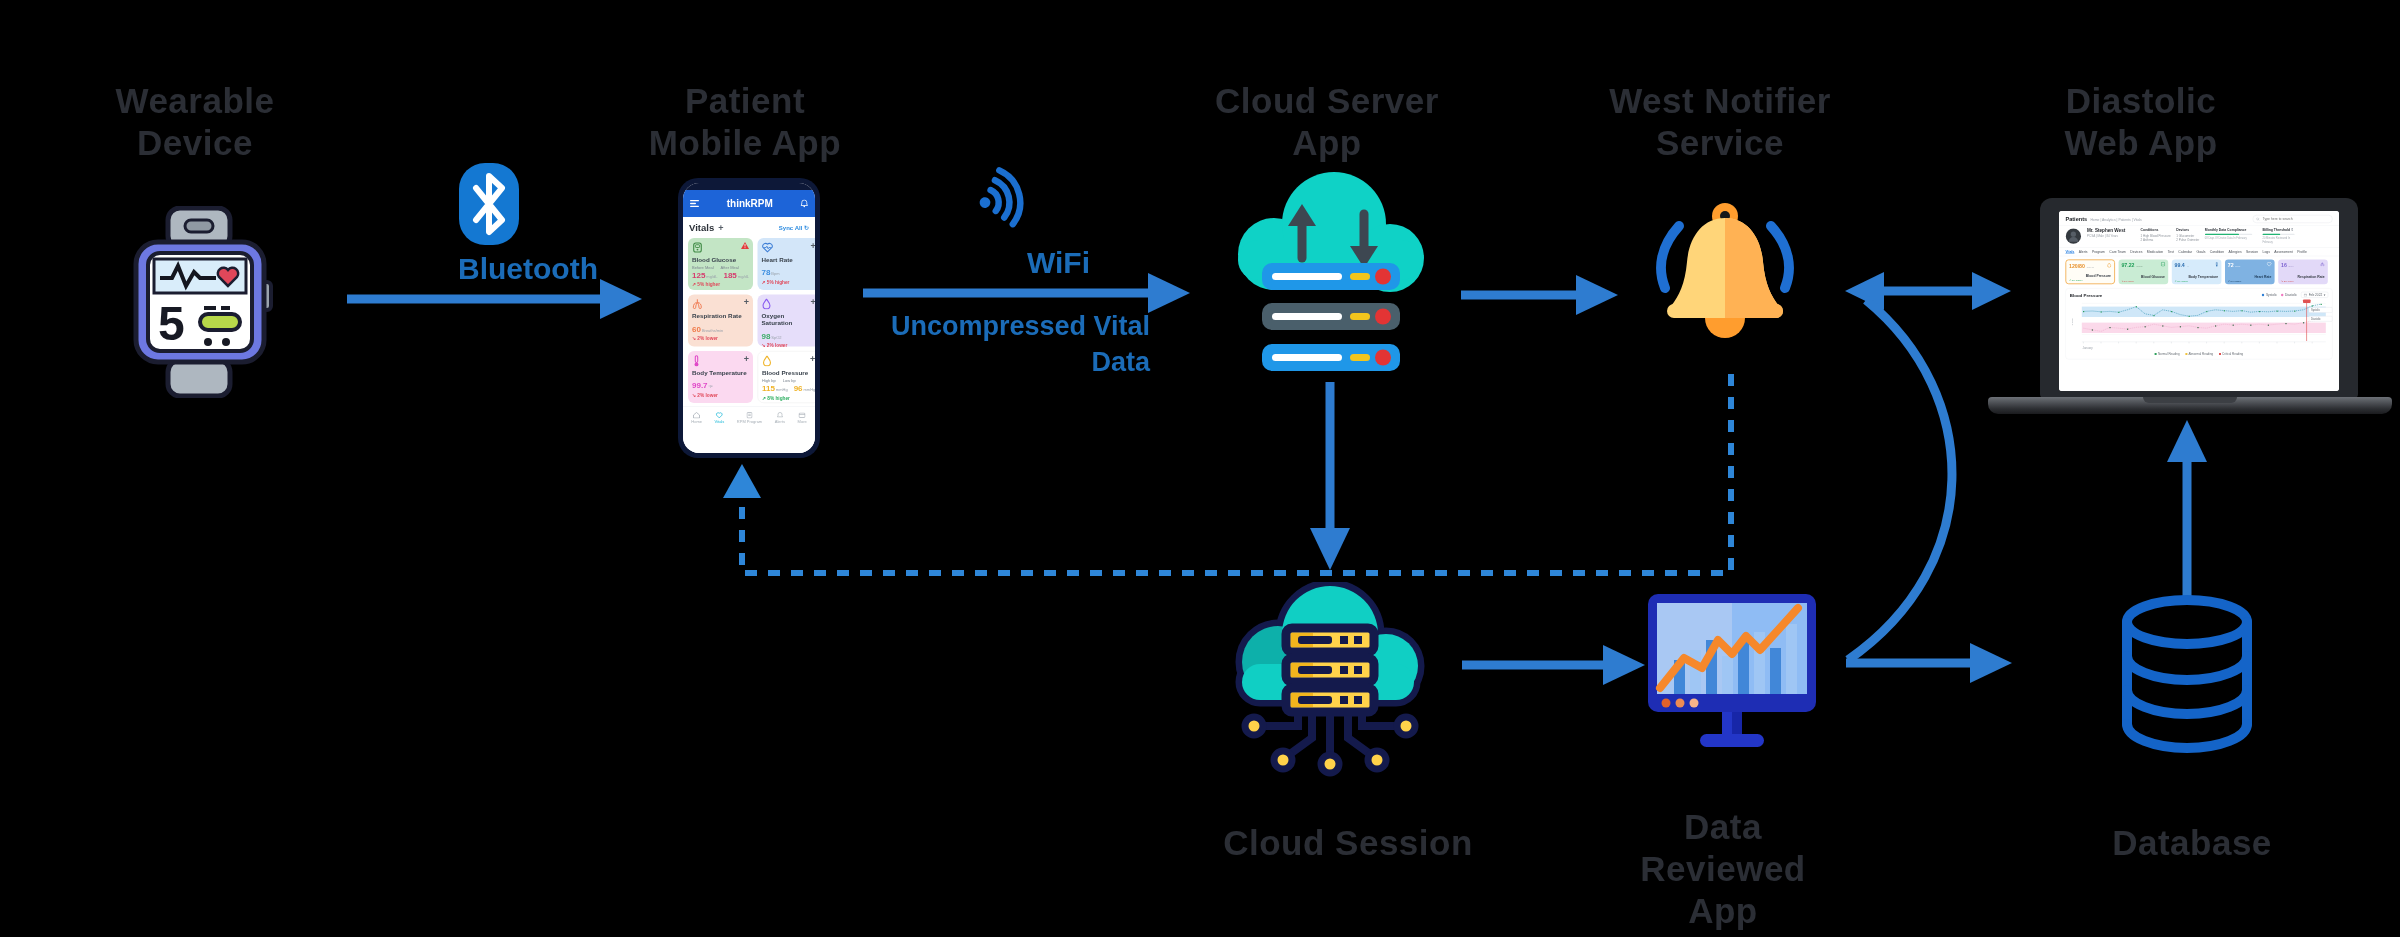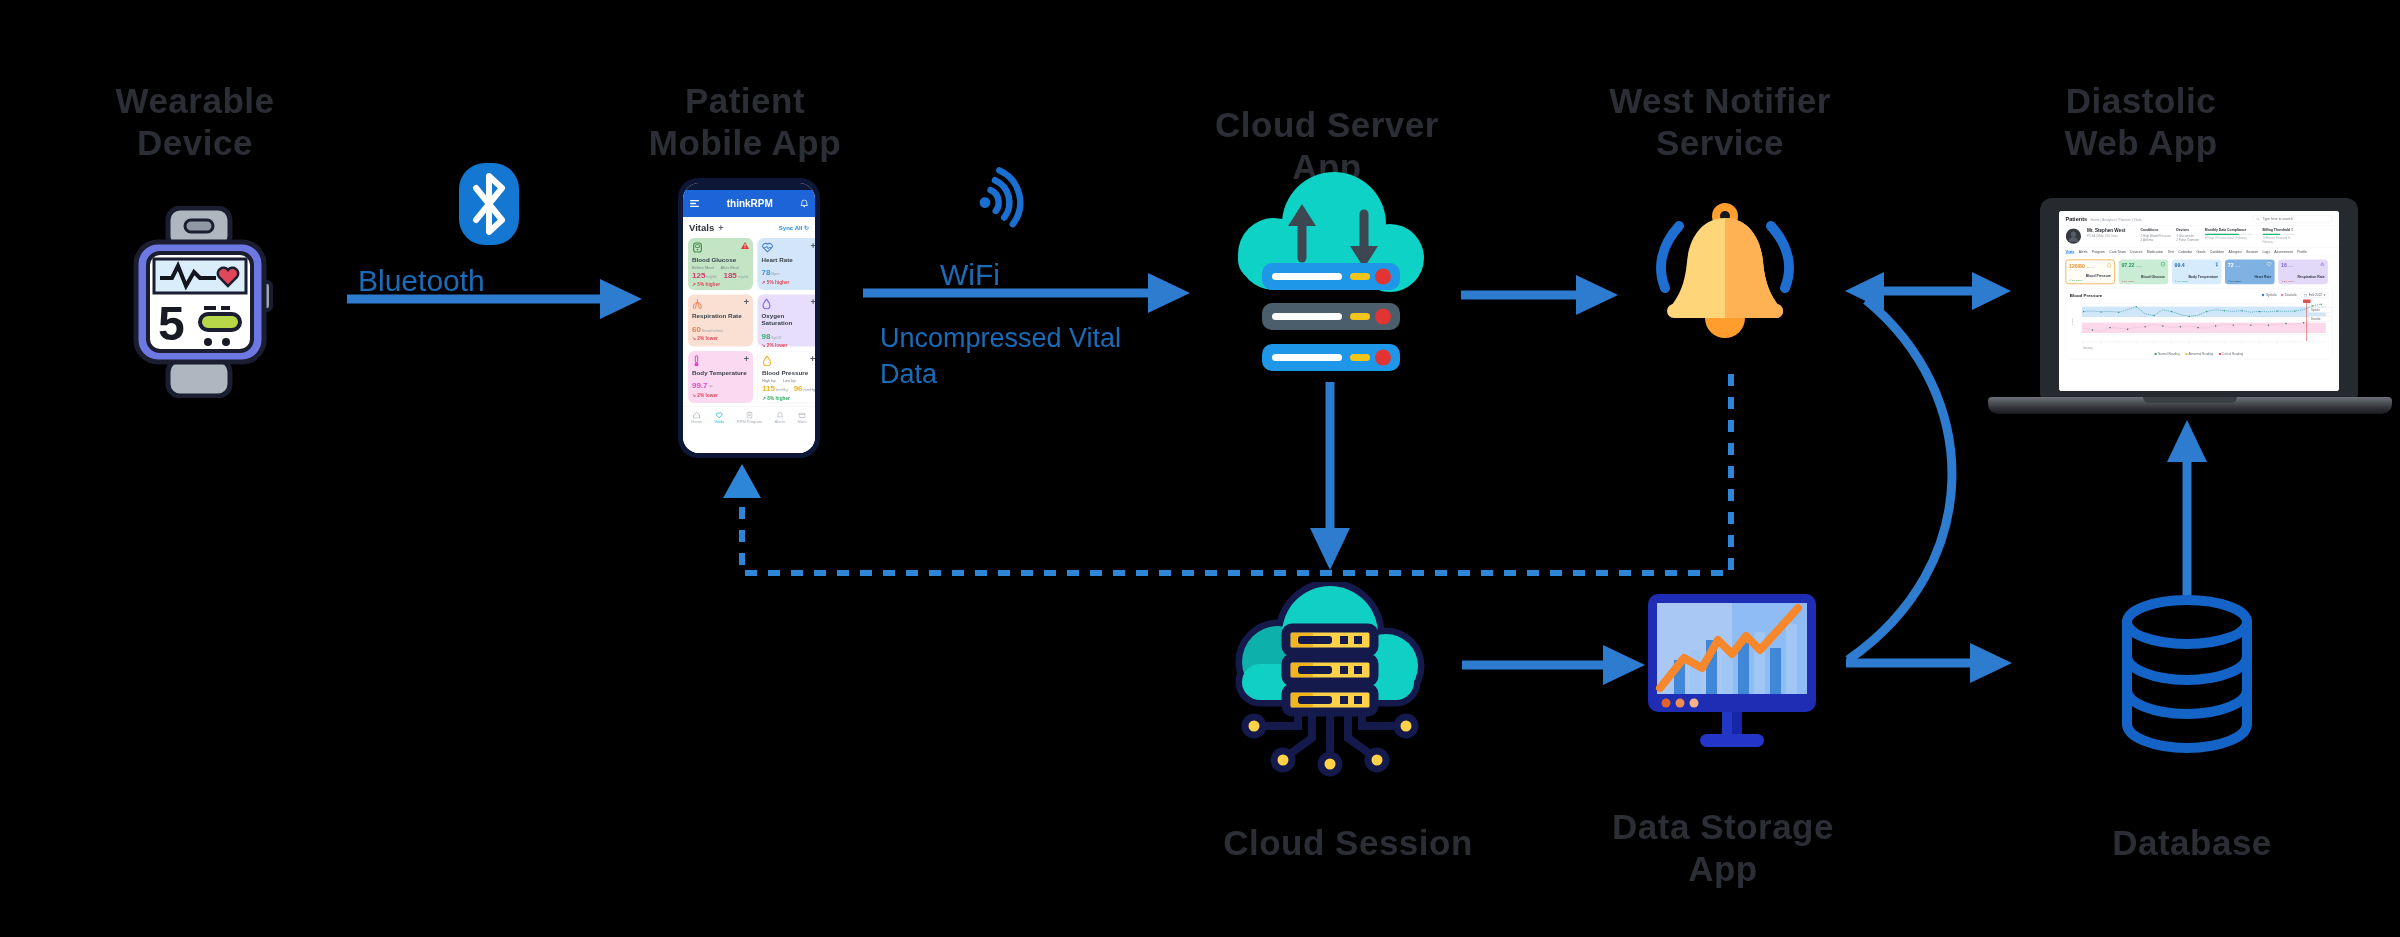--- a/index.html
+++ b/index.html
@@ -1,21 +1,21 @@
 <!DOCTYPE html>
 <html><head>
 <meta charset="utf-8">
 <style>
   html,body{margin:0;padding:0;background:#000;}
   .canvas{position:relative;width:2400px;height:937px;background:#000;overflow:hidden;
           font-family:"Liberation Sans",sans-serif;}
   .abs{position:absolute;}
   .node-label{position:absolute;color:#2b2e35;font-weight:700;font-size:35px;line-height:1.2;
               text-align:center;letter-spacing:.5px;}
-  .conn-label{position:absolute;color:#1b6cb8;font-weight:400;text-align:left;margin-top:12px;}
+  .conn-label{position:absolute;color:#1b6cb8;font-weight:700;text-align:right;}
   svg{display:block;}
   
   .phone{position:absolute;left:678px;top:178px;width:142px;height:280px;background:#0d1838;
          border-radius:20px;padding:5px;box-sizing:border-box;}
   .phone-screen{width:132px;height:270px;background:#fff;border-radius:16px;overflow:hidden;}
   .phone-inner{width:264px;height:540px;transform:scale(.5);transform-origin:0 0;background:#fff;}
   .p-notch{height:14px;background:#0d1838;}
   .p-header{height:54px;background:#1d64d8;display:flex;align-items:center;justify-content:space-between;
             padding:0 14px;color:#fff;}
   .p-title{font-size:20px;font-weight:700;}
@@ -74,25 +74,25 @@
   .d-foot{display:flex;justify-content:center;gap:14px;font-size:7.5px;color:#6b7178;margin-top:2px;}
   .sq{width:5px;height:5px;display:inline-block;margin-right:3px;}
 </style>
 </head>
 <body>
 
 <div class="canvas">
 
   <div class="node-label" style="left:105px;top:80px;width:180px;">Wearable Device</div>
   <div class="node-label" style="left:645px;top:80px;width:200px;">Patient Mobile App</div>
-  <div class="node-label" style="left:1212px;top:80px;width:230px;margin-top:24px;">Cloud Server App</div>
+  <div class="node-label" style="left:1212px;top:80px;width:230px;">Cloud Server App</div>
   <div class="node-label" style="left:1605px;top:80px;width:230px;">West Notifier Service</div>
   <div class="node-label" style="left:2026px;top:80px;width:230px;">Diastolic Web App</div>
   <div class="node-label" style="left:1198px;top:822px;width:300px;">Cloud Session</div>
-  <div class="node-label" style="left:1603px;top:806px;width:240px;">Data Storage App</div>
+  <div class="node-label" style="left:1603px;top:806px;width:240px;">Data Reviewed App</div>
   <div class="node-label" style="left:2082px;top:822px;width:220px;">Database</div>
 
   <div class="conn-label" style="left:358px;top:252px;width:240px;font-size:30px;">Bluetooth</div>
   <div class="conn-label" style="left:940px;top:246px;width:150px;font-size:30px;">WiFi</div>
   <div class="conn-label" style="left:880px;top:308px;width:270px;font-size:27px;line-height:1.35;">Uncompressed Vital Data</div>
 
   <svg class="abs" style="left:0;top:0;" width="2400" height="937" viewBox="0 0 2400 937">
     <g stroke="#2e7cd0" stroke-width="9" fill="#2e7cd0">
       <line x1="347" y1="299" x2="604" y2="299"></line>
         <polygon points="642,299 600,279 600,319" stroke="none"></polygon>

